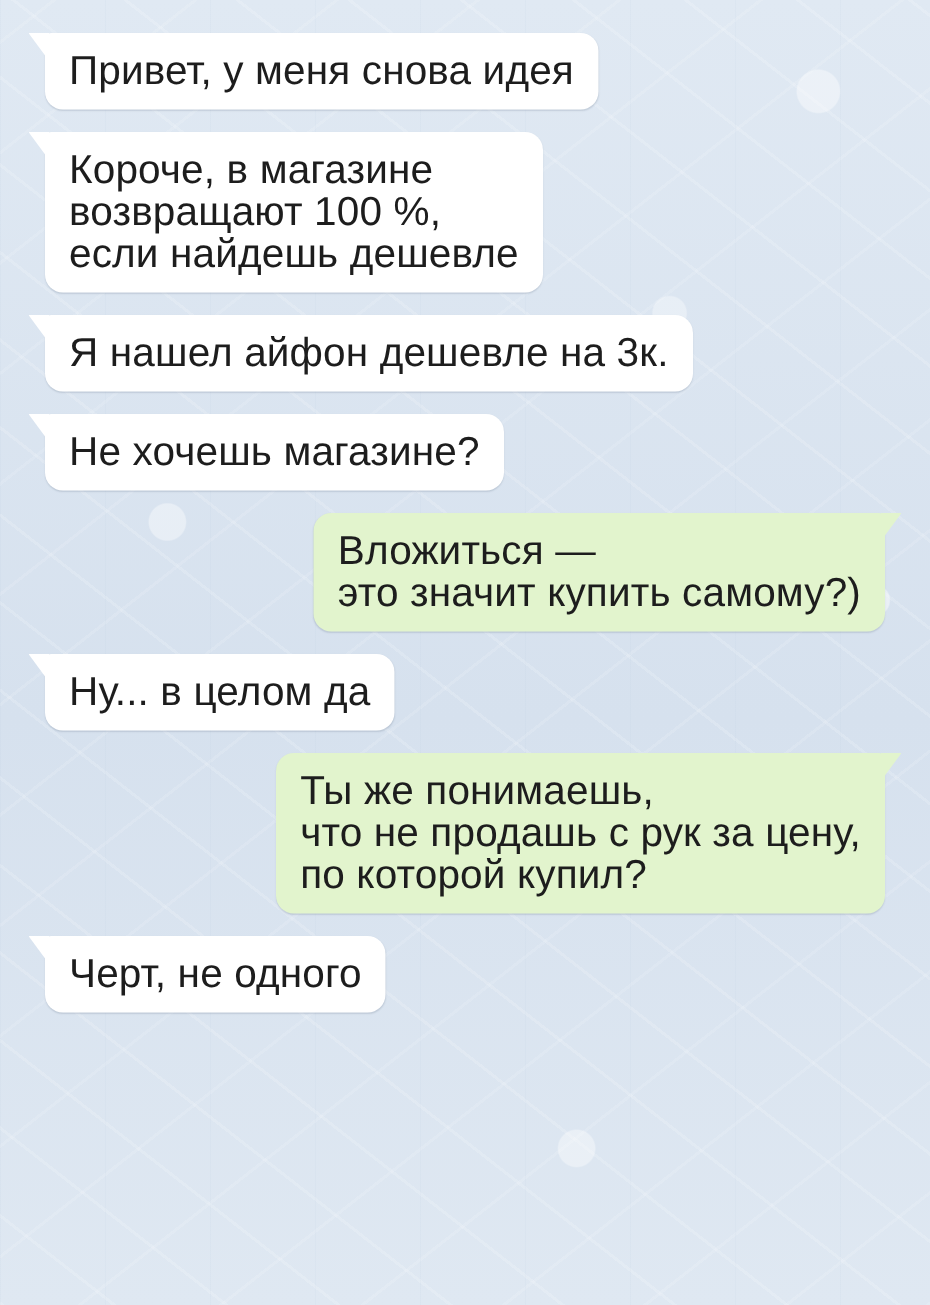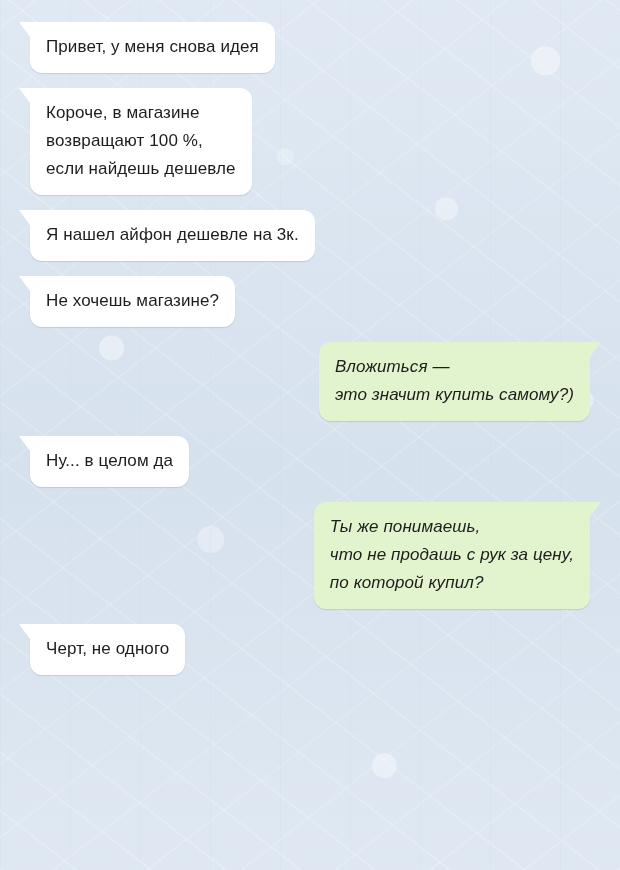--- a/index.html
+++ b/index.html
@@ -66,21 +66,21 @@
     display: flex;
     width: 100%;
   }
   .row.incoming { justify-content: flex-start; }
   .row.outgoing { justify-content: flex-end; }
 
   .bubble {
     position: relative;
     max-width: 470px;
     padding: 11px 16px 12px 16px;
-    font-size: 17px;
+    font-size: 27px;
     line-height: 28px;
     color: #1d1d1d;
     border-radius: 12px;
     box-shadow: 0 1px 1px rgba(70,90,110,0.18);
     white-space: pre-line;
     letter-spacing: 0.1px;
   }
   .bubble.incoming {
     background: #ffffff;
     border-top-left-radius: 4px;
@@ -93,21 +93,20 @@
     top: 0;
     width: 14px;
     height: 19px;
     background: #ffffff;
     clip-path: polygon(100% 0, 100% 100%, 0 0);
   }
   .bubble.outgoing {
     background: #e2f4cd;
     border-top-right-radius: 4px;
     margin-right: 12px;
-    font-style: italic;
   }
   .bubble.outgoing::before {
     content: "";
     position: absolute;
     right: -11px;
     top: 0;
     width: 14px;
     height: 19px;
     background: #e2f4cd;
     clip-path: polygon(0 0, 0 100%, 100% 0);

